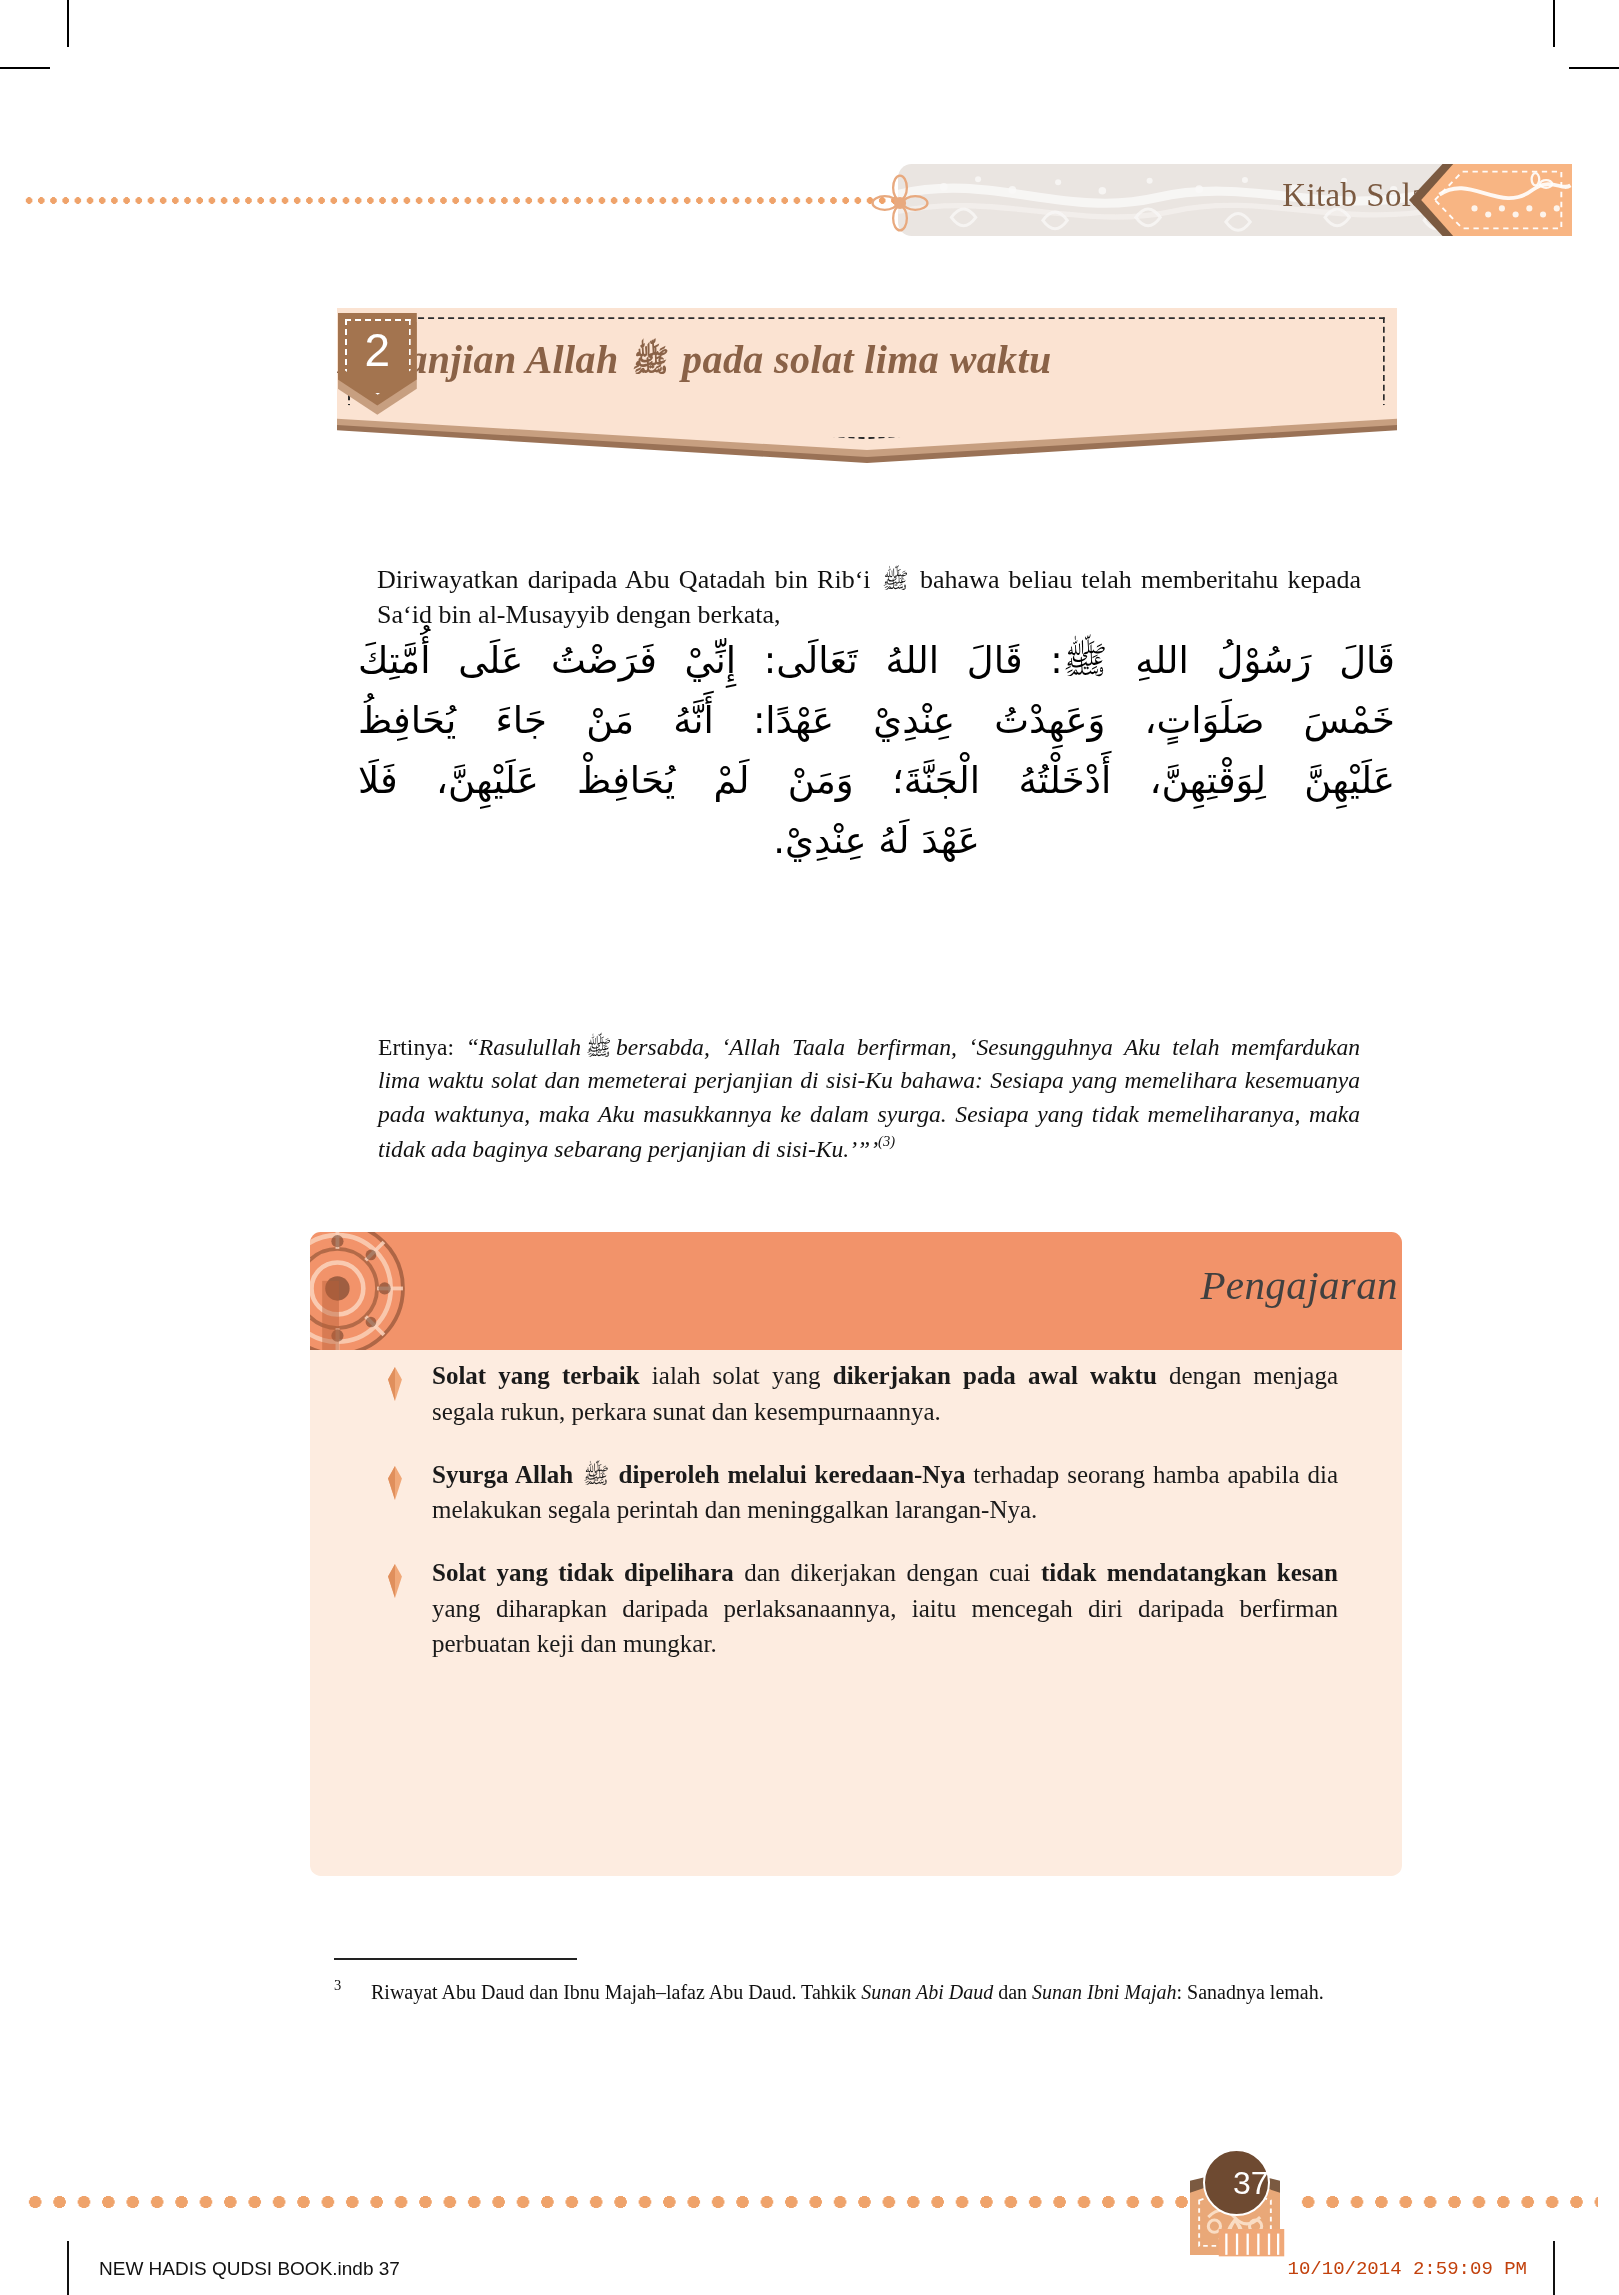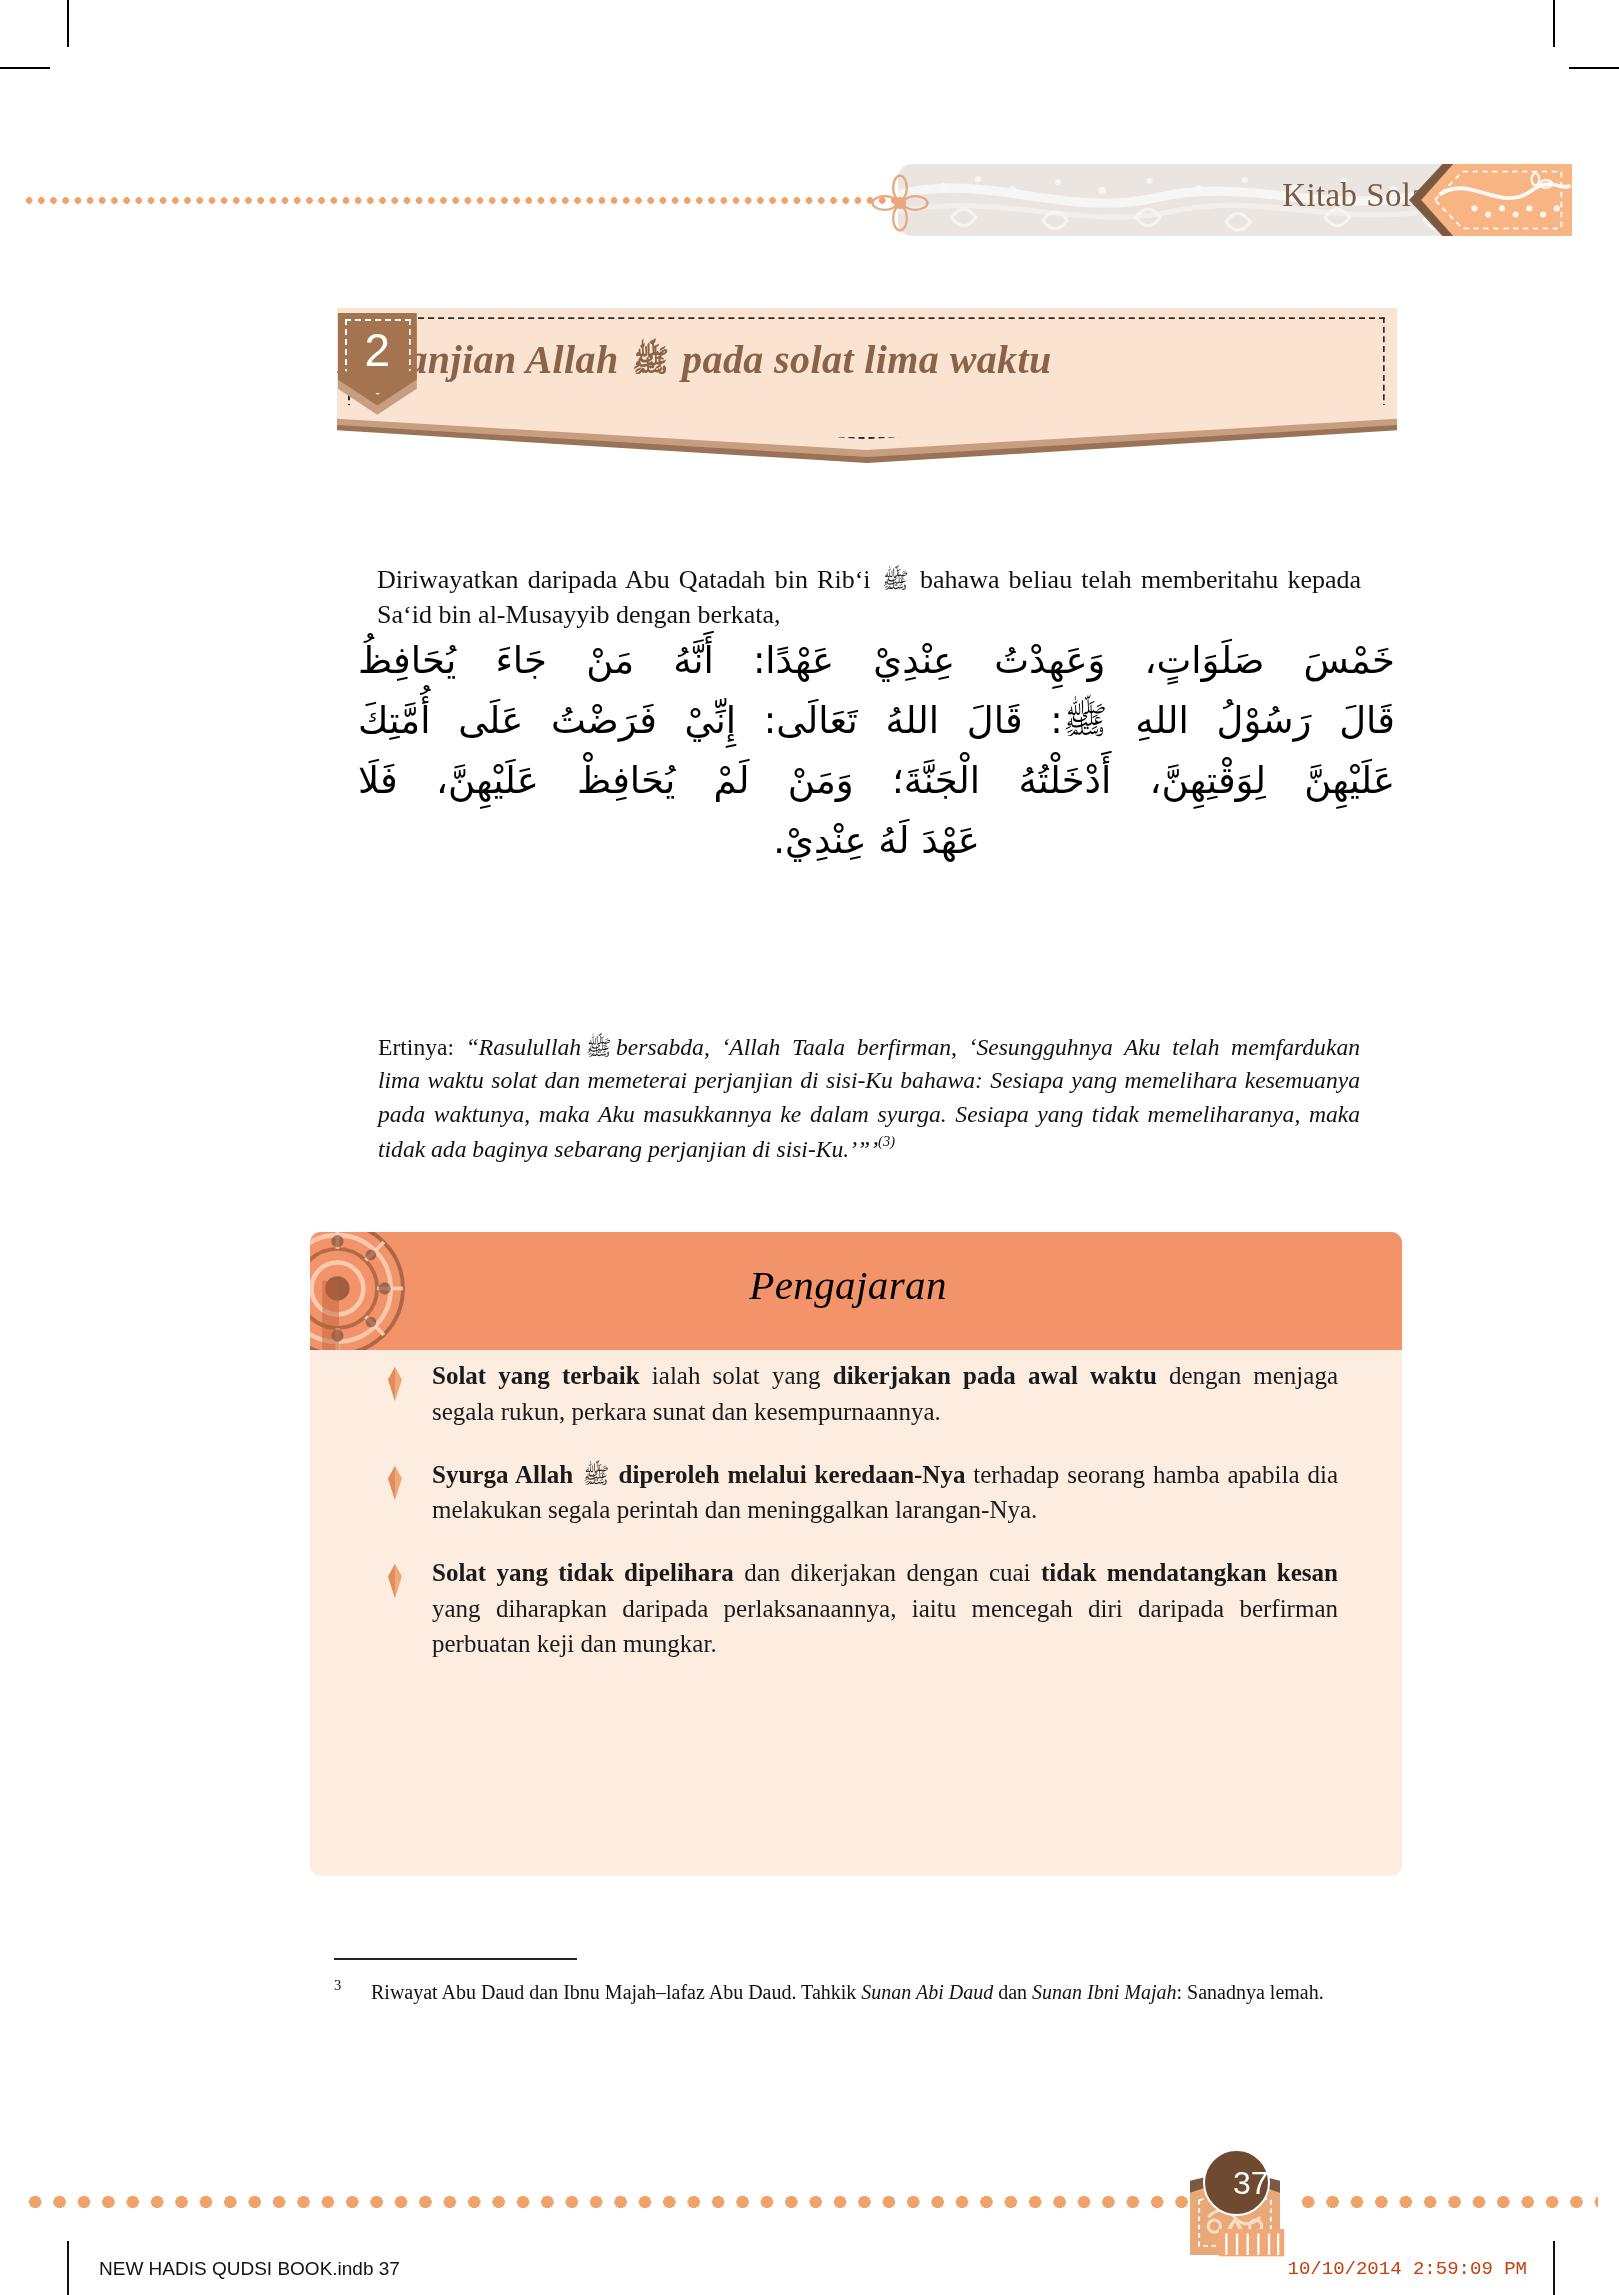--- a/index.html
+++ b/index.html
@@ -209,25 +209,25 @@
   }
   .pengajaran-header {
     position: absolute;
     left: 0; top: 0;
     width: 1092px; height: 118px;
     background: #f2936a;
     overflow: hidden;
   }
   .pengajaran-title {
     position: absolute;
-    left: 0; right: 16px; top: 29px;
-    text-align: center;
+    left: 0; right: 4px; top: 29px;
+    text-align: right;
     font-size: 41px;
     font-style: italic;
-    color: #000000;
+    color: #404040;
     font-family: "Liberation Serif", "DejaVu Serif", serif;
     letter-spacing: 0.4px;
   }
   .mandala {
     position: absolute;
     left: -32px; top: -17px;
     width: 160px; height: 153px;
     opacity: 0.92;
   }
   .bullets {
@@ -465,22 +465,22 @@
     <div class="num-tag-dash"></div>
     <div class="num-tag-text">2</div>
   </div>
 </div>
 
 <p class="intro-para">
   <span>Diriwayatkan daripada Abu Qatadah bin Rib‘i </span><span class="sym">ﷺ</span><span> bahawa beliau telah memberitahu kepada Sa‘id bin al-Musayyib dengan berkata,</span>
 </p>
 
 <div class="arabic-block">
+  <span class="ar-line j">قَالَ رَسُوْلُ اللهِ ﷺ: قَالَ اللهُ تَعَالَى: إِنِّيْ فَرَضْتُ عَلَى أُمَّتِكَ</span>
   <span class="ar-line j">خَمْسَ صَلَوَاتٍ، وَعَهِدْتُ عِنْدِيْ عَهْدًا: أَنَّهُ مَنْ جَاءَ يُحَافِظُ</span>
-  <span class="ar-line j">قَالَ رَسُوْلُ اللهِ ﷺ: قَالَ اللهُ تَعَالَى: إِنِّيْ فَرَضْتُ عَلَى أُمَّتِكَ</span>
   <span class="ar-line j">عَلَيْهِنَّ لِوَقْتِهِنَّ، أَدْخَلْتُهُ الْجَنَّةَ؛ وَمَنْ لَمْ يُحَافِظْ عَلَيْهِنَّ، فَلَا</span>
   <span class="ar-line">عَهْدَ لَهُ عِنْدِيْ.</span>
 </div>
 
 <p class="ertinya">
   <span class="lead">Ertinya:</span><span class="it"> “</span><span class="it">Rasulullah</span><span class="sym">ﷺ</span><span class="it">bersabda, ‘Allah Taala berfirman, ‘Sesungguhnya Aku telah memfardukan lima waktu solat dan memeterai perjanjian di sisi-Ku bahawa: Sesiapa yang memelihara kesemuanya pada waktunya, maka Aku masukkannya ke dalam syurga. Sesiapa yang tidak memeliharanya, maka tidak ada baginya sebarang perjanjian di sisi-Ku.’”’</span><span class="fn">(3)</span>
 </p>
 
 <div class="pengajaran-box">
   <div class="pengajaran-header">

